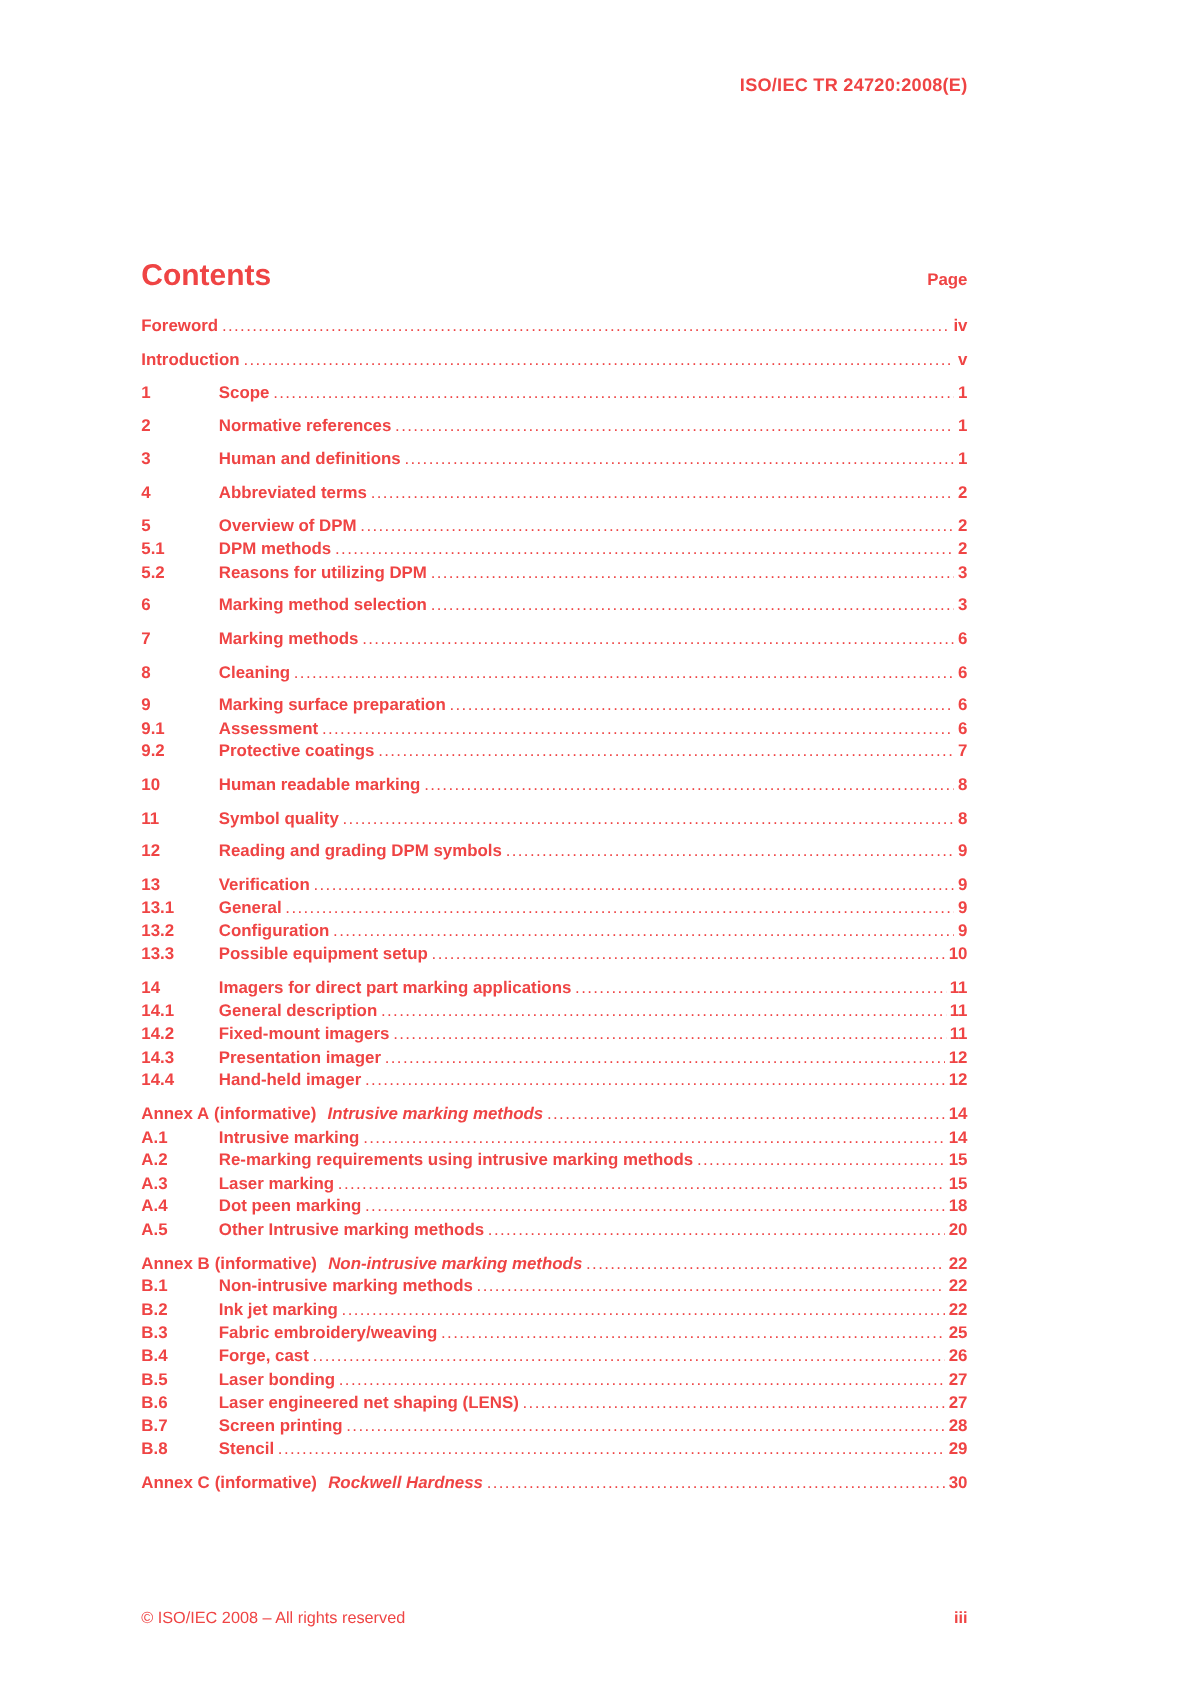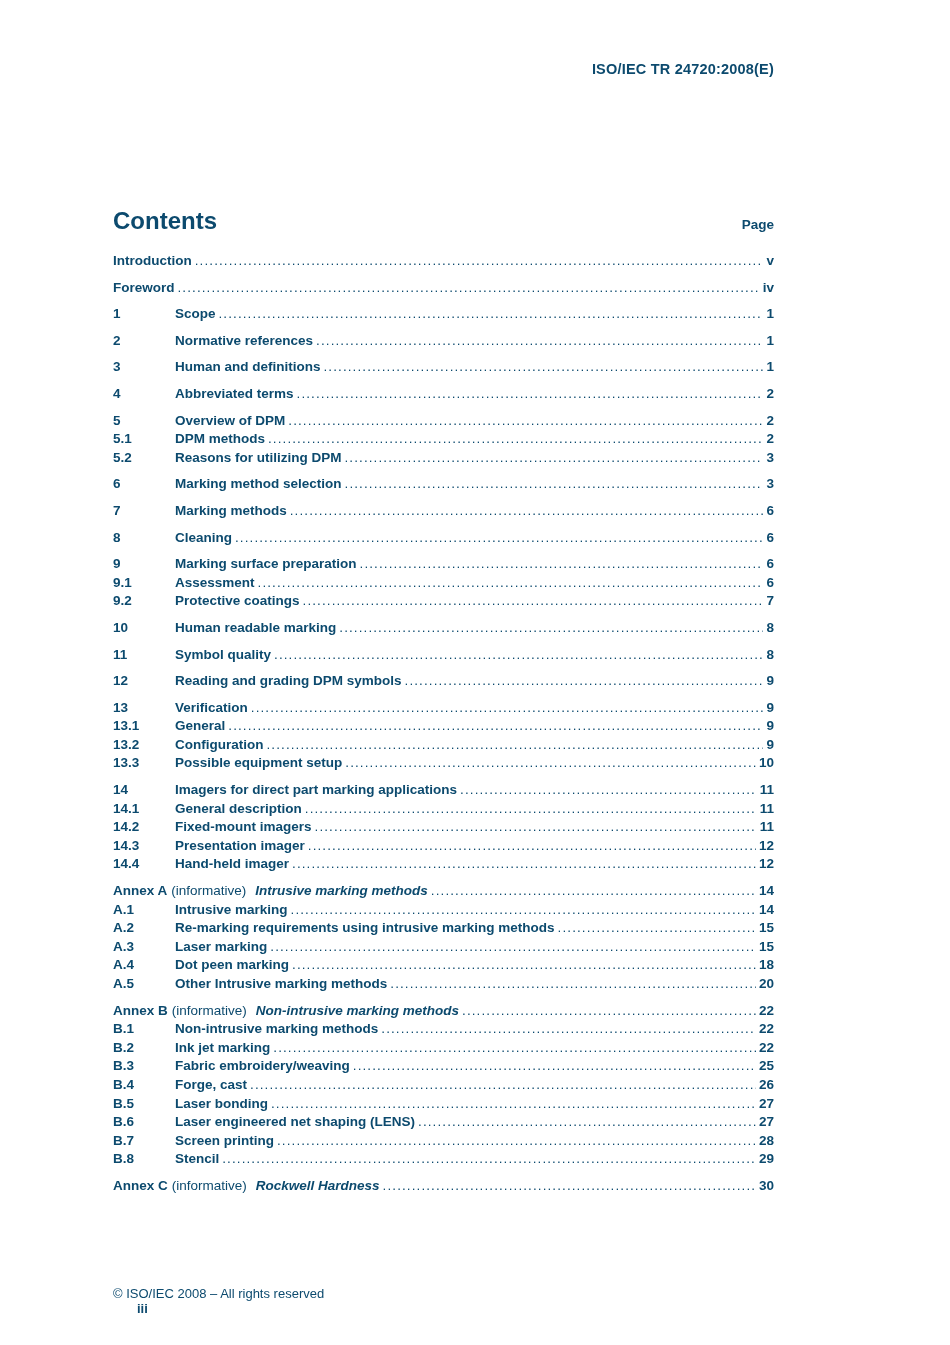--- a/index.html
+++ b/index.html
@@ -2,21 +2,21 @@
 <html><head>
 <meta charset="utf-8">
 <style>
   * { margin: 0; padding: 0; box-sizing: border-box; }
   html, body { background: #ffffff; }
   .page {
     position: relative;
     width: 834px;
     height: 1345px;
     background: #ffffff;
-    color: #0c4a6e;
+    color: #ef4444;
     font-family: "Liberation Sans", sans-serif;
     padding: 0 60px 0 113px;
     overflow: hidden;
   }
   .doc-header {
     padding-top: 61px;
     text-align: right;
     font-size: 14.5px;
     font-weight: bold;
     letter-spacing: 0.2px;
@@ -46,21 +46,21 @@
     white-space: nowrap;
   }
   .toc-row.gap { margin-top: 8px; }
   .toc-row .num {
     width: 62px;
     flex: 0 0 62px;
   }
   .toc-row .label { flex: 0 0 auto; }
   .toc-row .info {
     flex: 0 0 auto;
-    font-weight: normal;
+    font-weight: bold;
     margin-left: 4px;
   }
   .toc-row .label2 {
     flex: 0 0 auto;
     margin-left: 9px;
     font-style: italic;
   }
   .toc-row .dots {
     flex: 1 1 auto;
     overflow: hidden;
@@ -73,53 +73,52 @@
     content: "....................................................................................................................................................................................................................................................................................................................";
   }
   .toc-row .pagenum { flex: 0 0 auto; }
   .doc-footer {
     position: absolute;
     left: 113px;
     right: 60px;
     top: 1286px;
     display: flex;
     justify-content: space-between;
-    align-items: flex-start;
+    align-items: center;
     font-size: 13px;
-    flex-direction: column;
   }
   .doc-footer .copyright { font-weight: normal; }
   .doc-footer .folio { font-weight: bold; margin-left: 24px; }
 </style>
 </head>
 <body>
 
 <div class="page">
 
   <div class="doc-header">ISO/IEC TR 24720:2008(E)</div>
 
   <div class="contents-heading">
     <span class="contents-title">Contents</span>
     <span class="page-col-label">Page</span>
   </div>
 
   <div class="toc-list">
       <div class="toc-row gap">
 
+    <span class="label">Foreword</span>
+
+    <span class="dots"></span>
+    <span class="pagenum">iv</span>
+  </div>
+      <div class="toc-row gap">
+
     <span class="label">Introduction</span>
 
     <span class="dots"></span>
     <span class="pagenum">v</span>
-  </div>
-      <div class="toc-row gap">
-
-    <span class="label">Foreword</span>
-
-    <span class="dots"></span>
-    <span class="pagenum">iv</span>
   </div>
       <div class="toc-row gap">
     <span class="num">1</span>
     <span class="label">Scope</span>
 
     <span class="dots"></span>
     <span class="pagenum">1</span>
   </div>
       <div class="toc-row gap">
     <span class="num">2</span>

